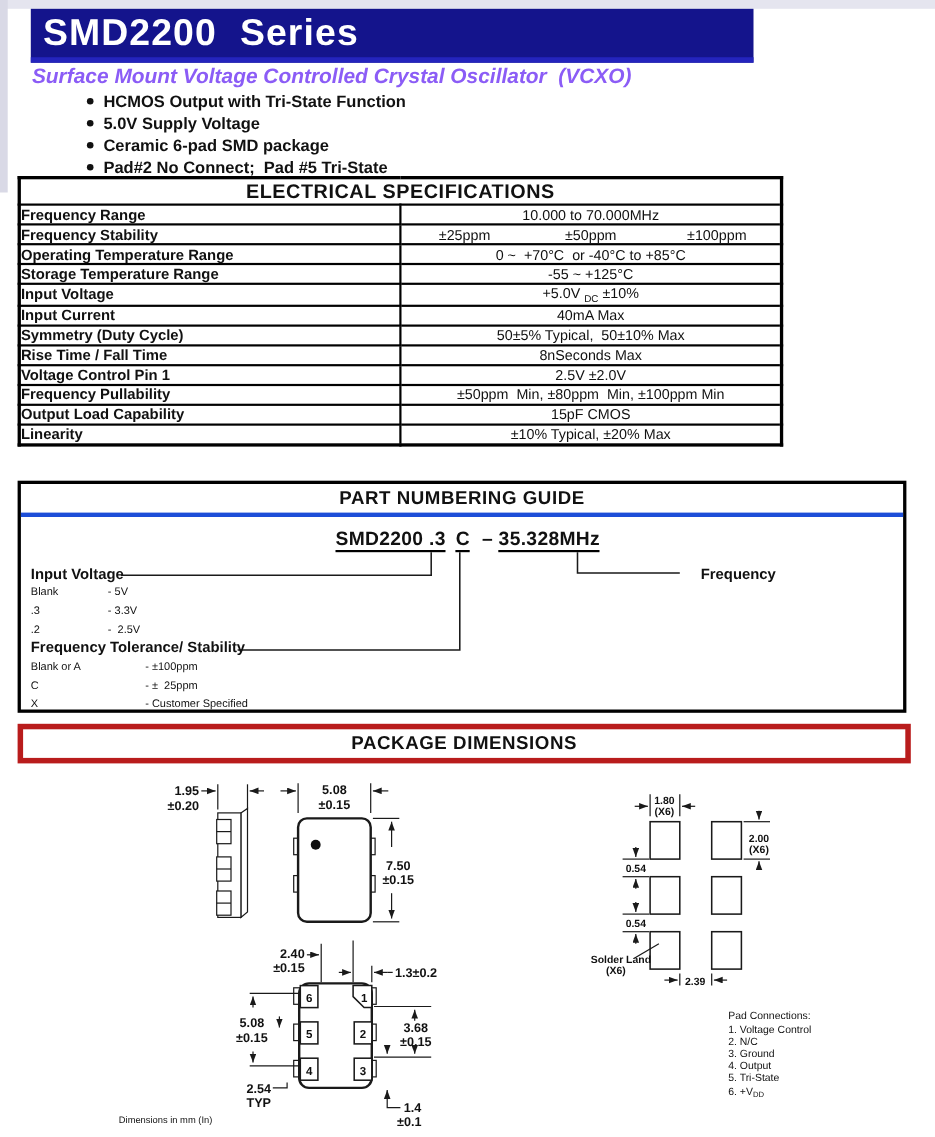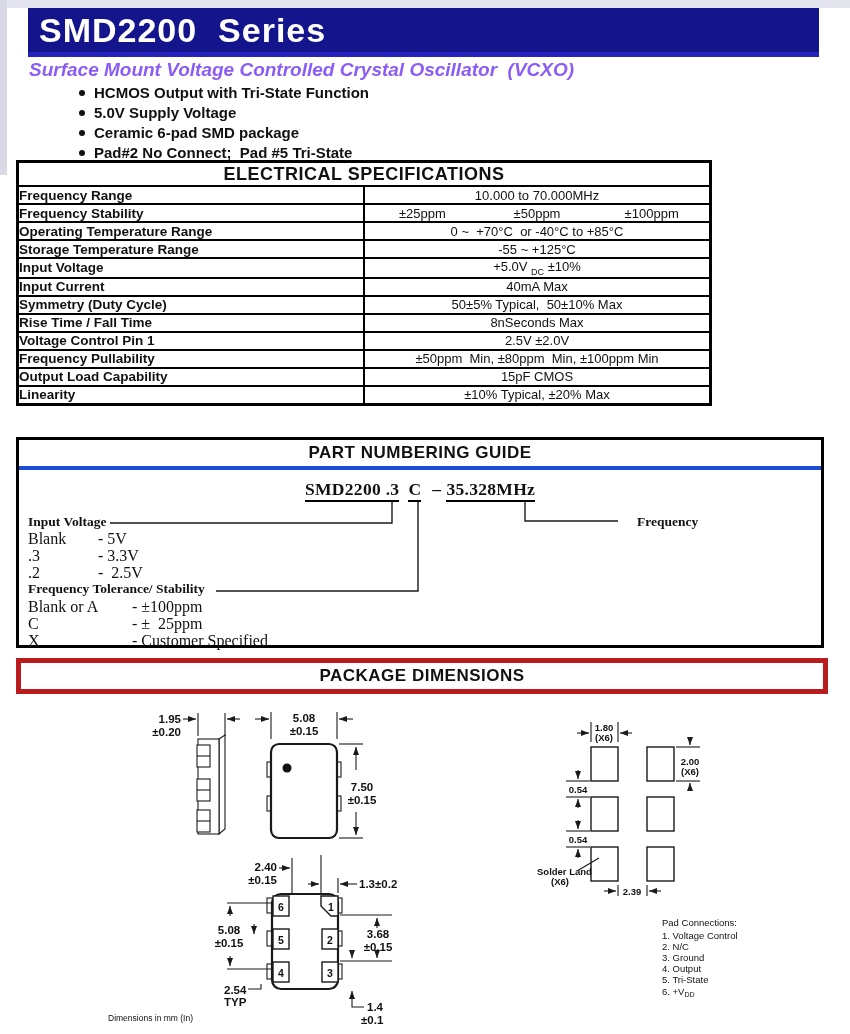--- a/index.html
+++ b/index.html
@@ -4,22 +4,22 @@
 <style>
   html,body{margin:0;padding:0;}
   body{
     width:850px;height:1034px;position:relative;background:#ffffff;
     font-family:"Liberation Sans", sans-serif;color:#111;overflow:hidden;
   }
   [data-bind]{white-space:pre-wrap;}
   .edge-top{position:absolute;left:0;top:0;width:850px;height:8px;background:#e5e5ef;}
   .edge-left{position:absolute;left:0;top:0;width:7px;height:175px;background:#d9d9e6;}
 
-  .banner{position:absolute;left:28px;top:8px;width:791px;height:44px;background:#14148C;
-          border-bottom:5px solid #2424bd;}
+  .banner{position:absolute;left:28px;top:8px;width:636px;height:44px;background:#14148C;
+          border-bottom:5px solid #2424bd;padding-left:21px;}
   .banner .t{position:absolute;left:11px;top:3px;font-size:34px;font-weight:bold;
              letter-spacing:1px;color:#fff;}
 
   .subtitle{position:absolute;left:29px;top:59px;font-size:19px;font-weight:bold;
             font-style:italic;color:#8b5cf6;}
 
   .bullets{position:absolute;left:79px;top:83px;margin:0;padding:0;list-style:none;font-weight:bold;}
   .bullets li{height:20px;font-size:15px;line-height:20px;}
   .bullet-dot{display:inline-block;width:6px;height:6px;border-radius:50%;background:#111;
               margin-right:9px;vertical-align:2px;}
@@ -31,29 +31,29 @@
   table.spec td{border:2px solid #000;height:16px;padding:0;}
   td.lbl{width:336px;font-weight:bold;font-size:13.5px;padding-left:8px;text-align:left;}
   td.val{text-align:center;font-size:13px;}
   .stab{display:flex;}
   .stab span{flex:1;text-align:center;}
   td.val sub{font-size:9px;}
 
   .pnbox{position:absolute;left:16px;top:437px;width:802px;height:205px;border:3px solid #000;}
   .pn-title{height:26px;line-height:26px;border-bottom:4px solid #1d4ed8;text-align:center;
             font-size:17px;font-weight:bold;letter-spacing:.5px;}
-  .pn-body{position:relative;height:226px;font-family:Liberation Serif, serif;}
+  .pn-body{position:relative;height:226px;}
   .pn-number{position:absolute;left:286px;top:9px;font-size:17.5px;font-weight:bold;
              letter-spacing:.3px;}
   .pn-number .u{border-bottom:2px solid #000;padding-bottom:1px;}
   .pn-number .g1{margin-left:9px;}
   .pn-number .g2{margin-left:11px;}
   .pn-number .g3{margin-left:5px;}
   .pn-lab{position:absolute;font-size:13.5px;font-weight:bold;}
-  .pn-opts{position:absolute;font-size:16px;}
+  .pn-opts{position:absolute;font-size:10px;}
   .pn-opts .row{height:17px;line-height:17px;}
   .pn-opts .code{display:inline-block;}
   .iv-opts .code{width:70px;}
   .tol-opts .code{width:104px;}
   .pn-lines{position:absolute;left:0;top:0;width:802px;height:177px;pointer-events:none;}
 
   .pkgbox{position:absolute;left:16px;top:658px;width:802px;height:26px;border:5px solid #b91c1c;}
   .pkg-title{height:26px;line-height:26px;text-align:center;font-size:17px;font-weight:bold;
              letter-spacing:.5px;}
 

